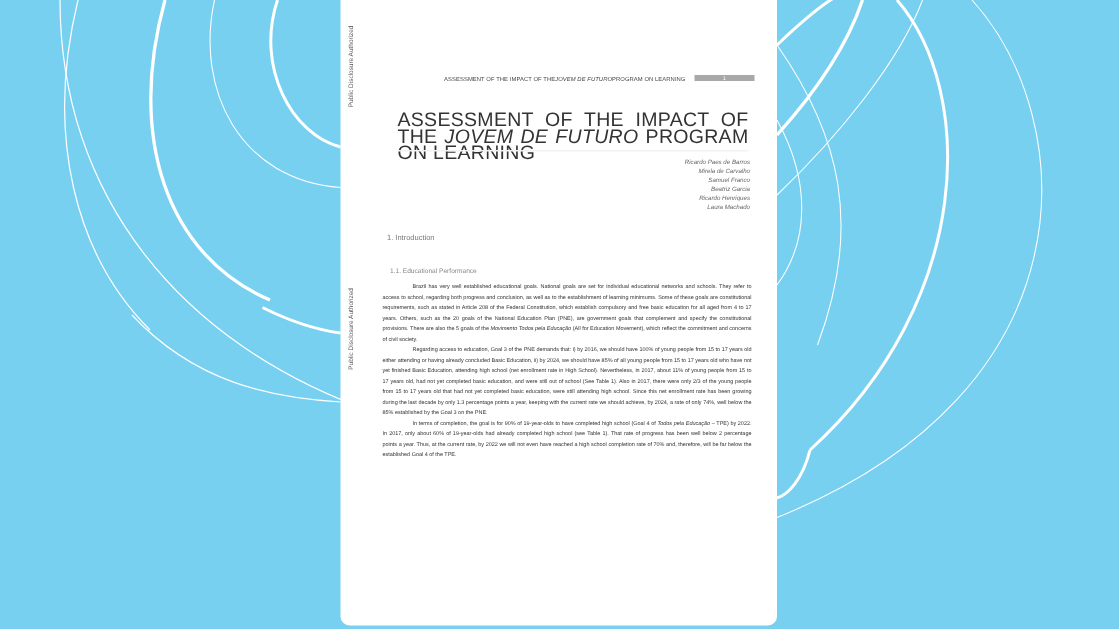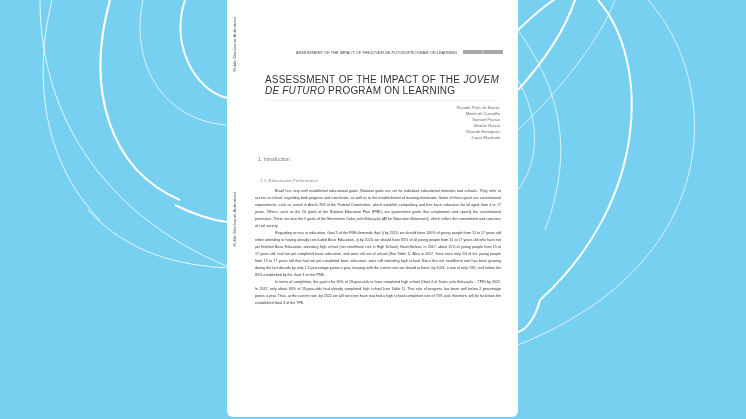--- a/index.html
+++ b/index.html
@@ -22,21 +22,21 @@
     position:absolute; left:30px; top:55px; width:246px; height:6px;
     display:flex; justify-content:flex-end; align-items:center;
     font-size:3.9px; color:#444; letter-spacing:0.05px;
   }
   .running-head .pgnum {
     display:inline-block; width:40px; height:4px; margin-left:6px;
     background:#a8a8a8; color:#fff; font-size:3.5px; text-align:center; line-height:4px;
   }
   .title {
     position:absolute; left:38px; top:80px; width:234px;
-    font-size:10px; color:#333; line-height:11px; text-align:justify;
+    font-size:13px; color:#333; line-height:11px; text-align:justify;
     text-align-last:left; letter-spacing:0.2px;
   }
   .title-rule { position:absolute; left:38px; top:106px; width:234px; height:1px; background:#f2f2f2; }
   .authors {
     position:absolute; left:160px; top:111px; width:113px; text-align:right;
     font-size:4.1px; color:#666; font-style:italic; line-height:6.1px;
   }
   .h1 { position:absolute; left:31px; top:162px; font-size:5px; color:#777; }
   .h2 { position:absolute; left:33px; top:184px; font-size:4.4px; color:#888; }
   .body {

